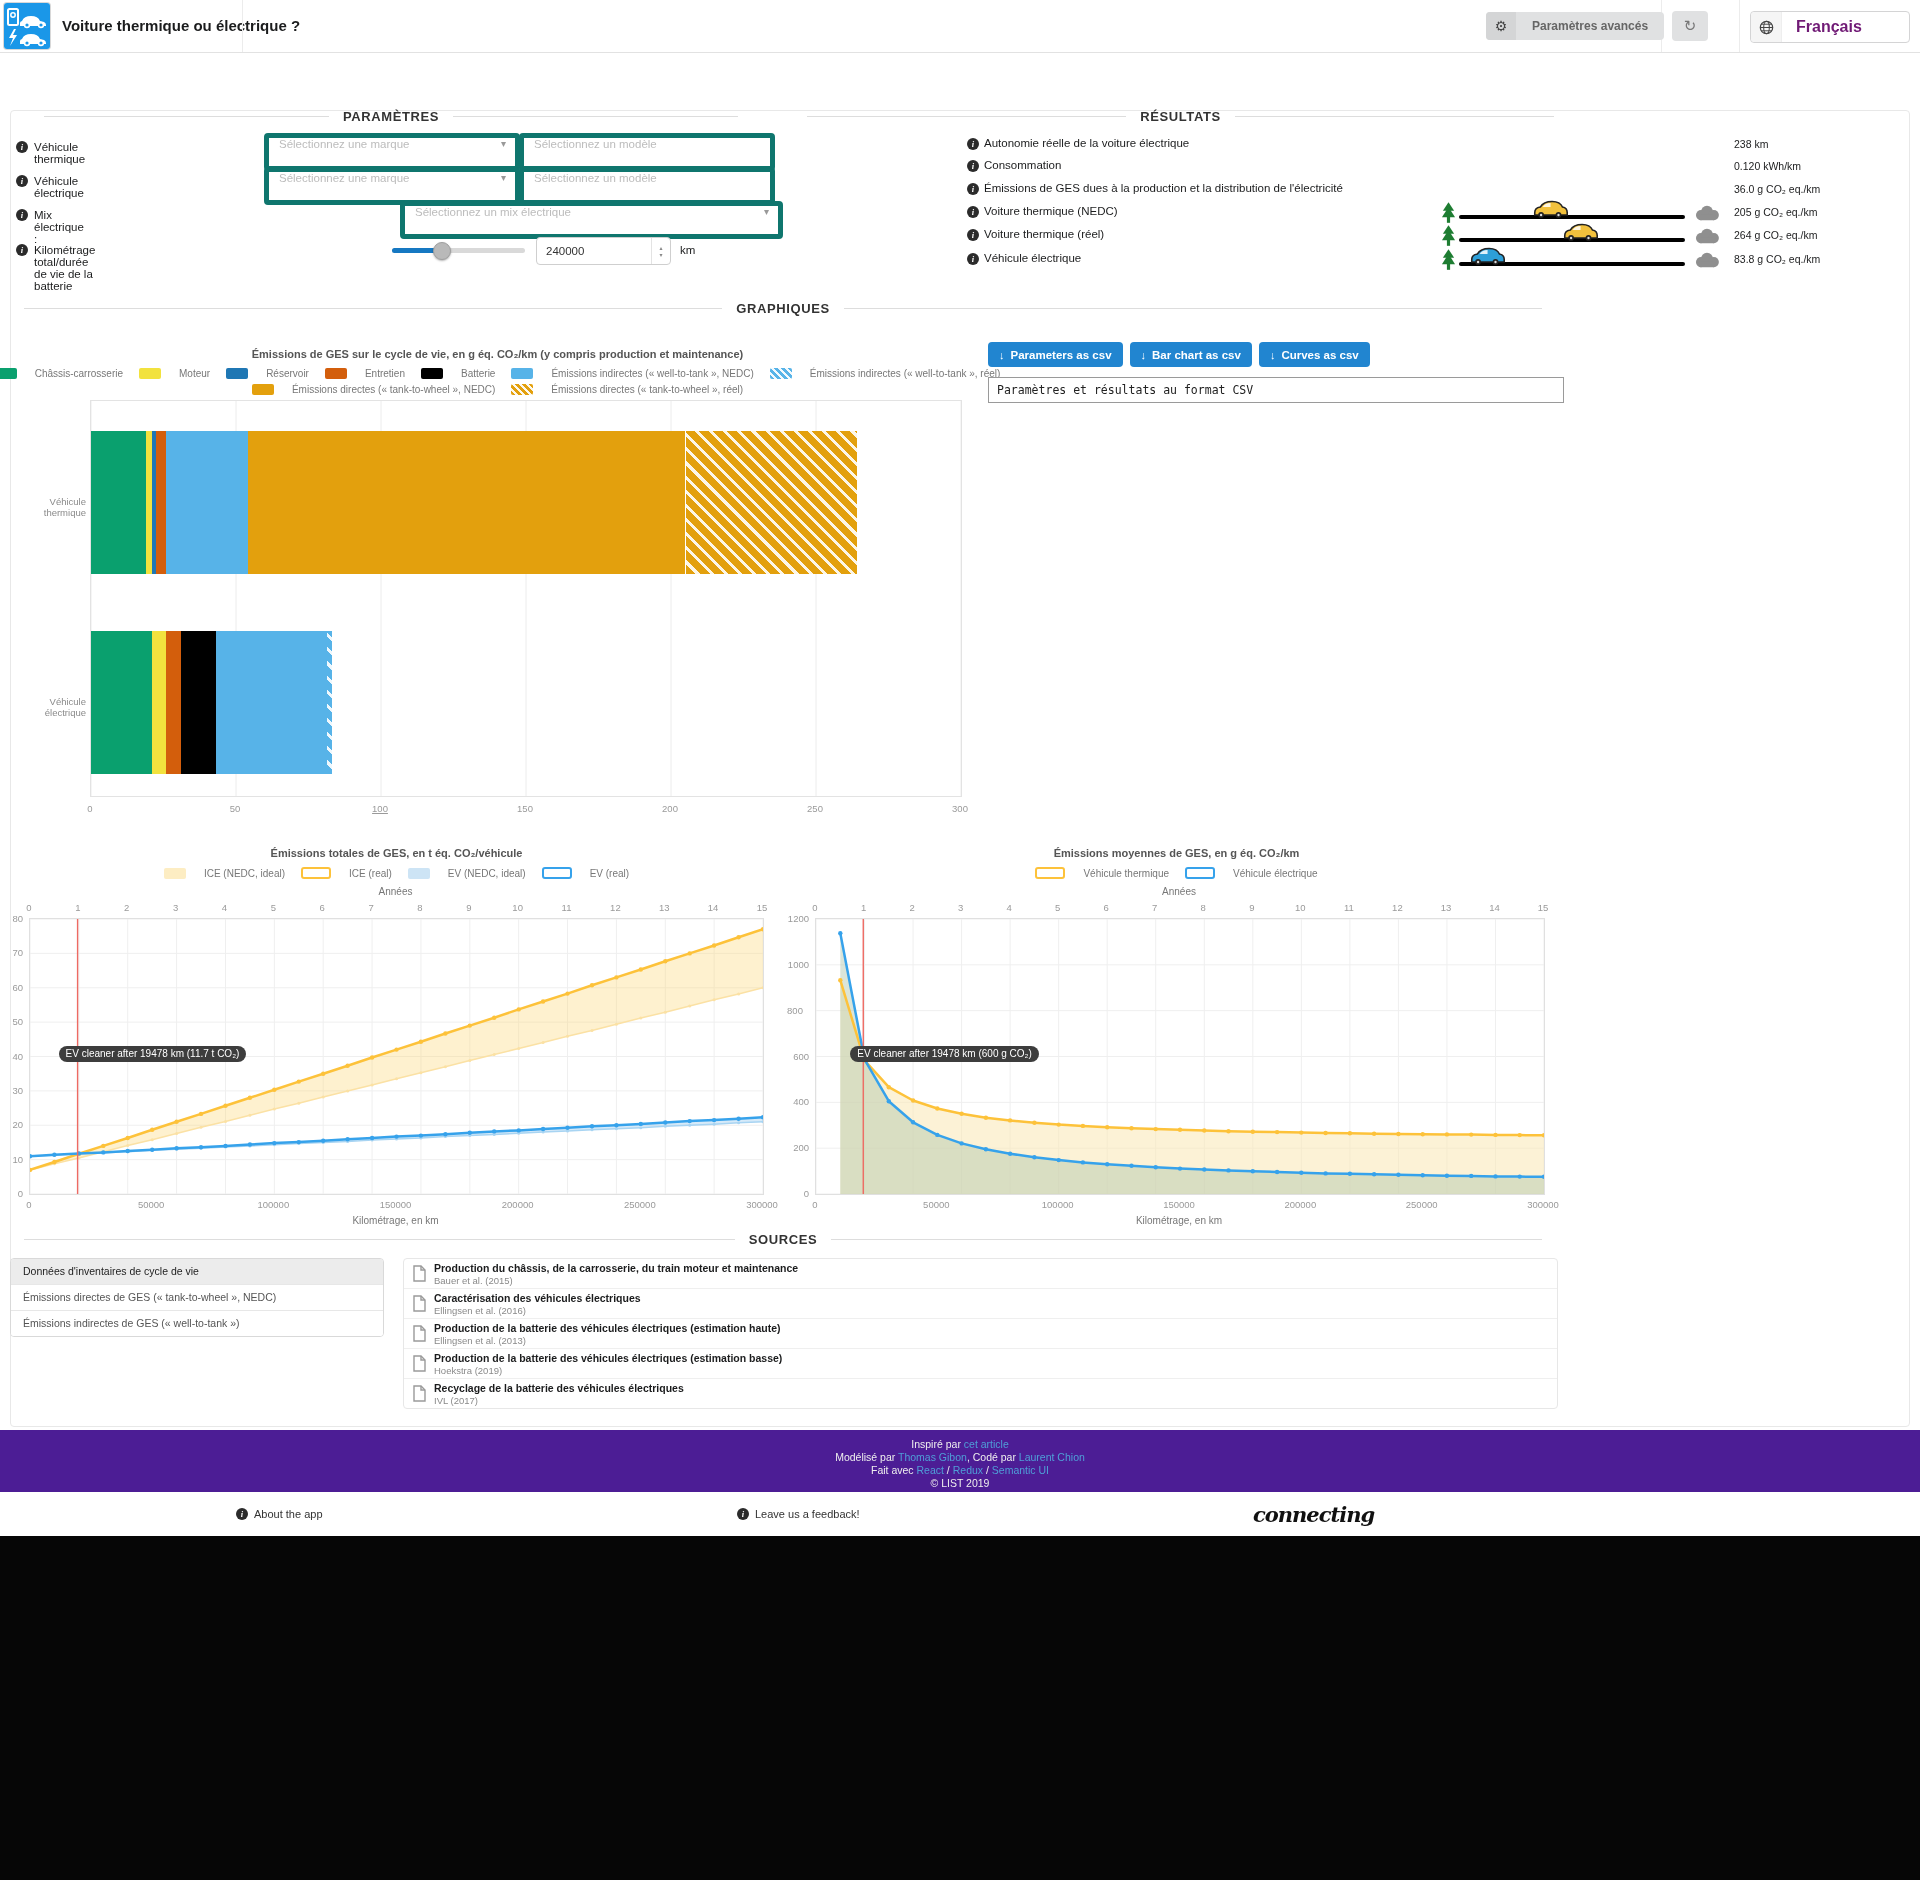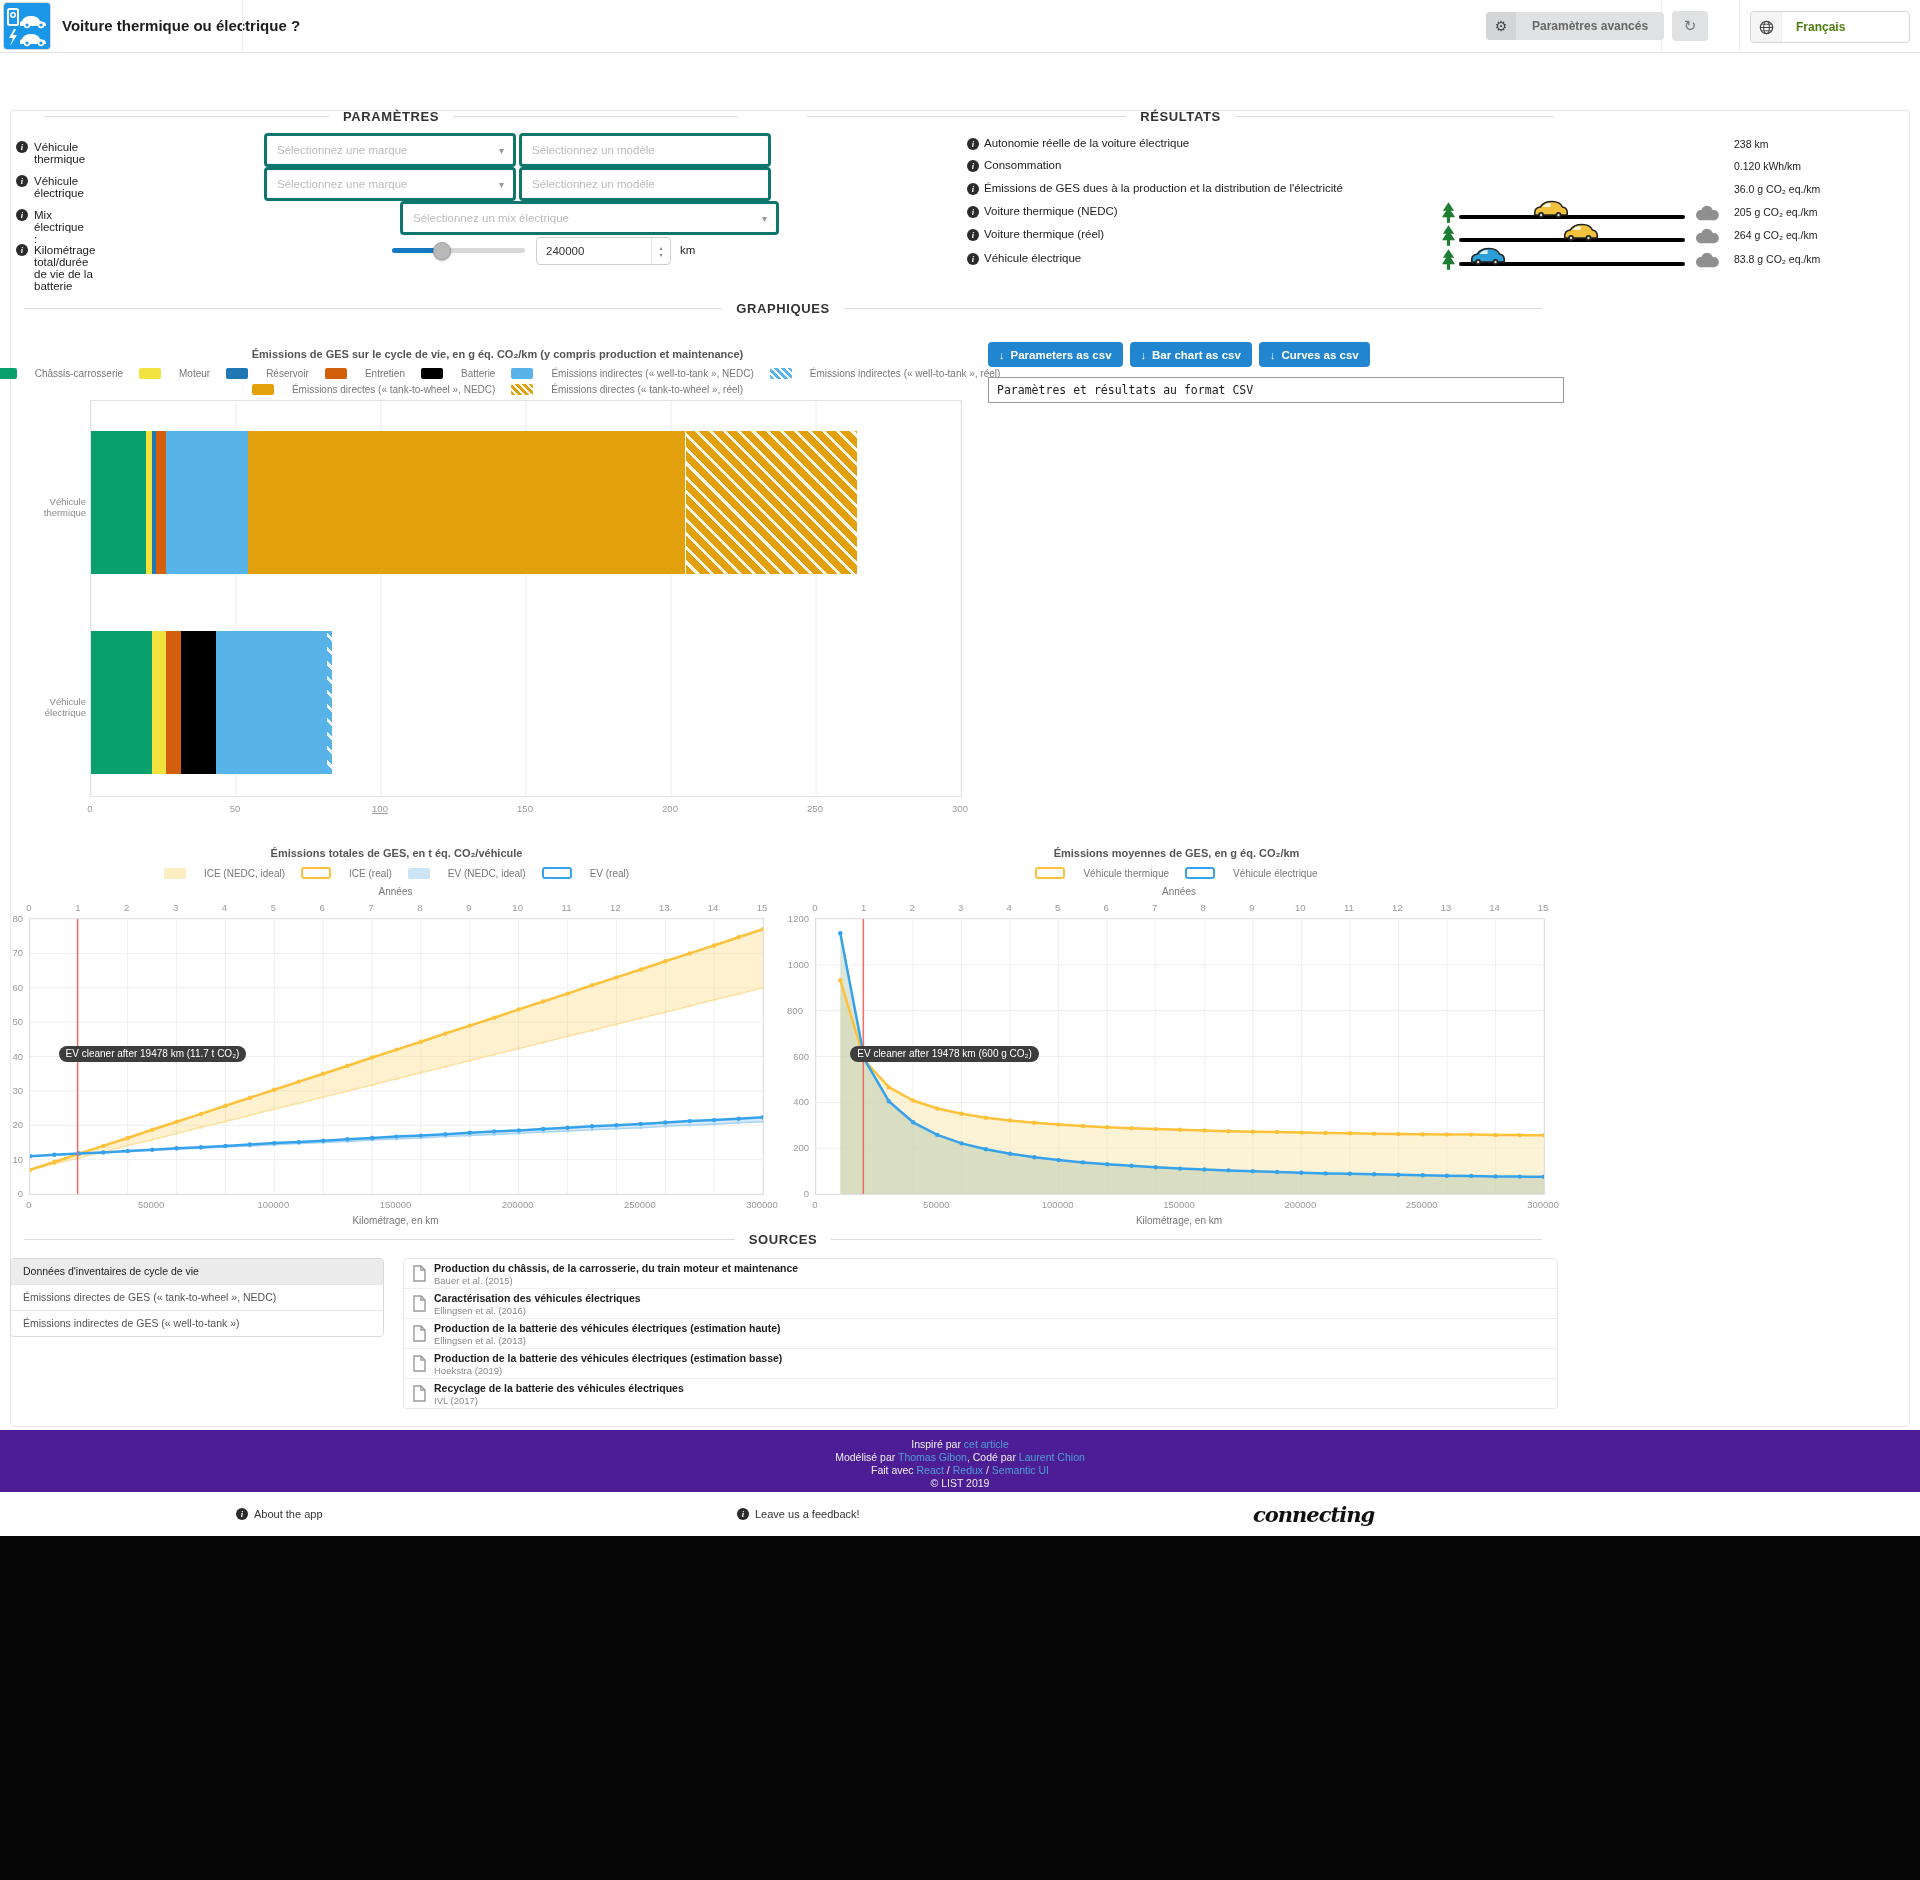--- a/index.html
+++ b/index.html
@@ -9,31 +9,31 @@
   
   #header{position:absolute;left:0;top:0;width:1920px;height:52px;background:#fff;border-bottom:1px solid #e2e2e2;z-index:5}
   #logo{position:absolute;left:4px;top:3px;width:46px;height:46px;border-radius:3px;overflow:hidden;box-shadow:0 0 0 1px #d8d8d8}
   #app-title{position:absolute;left:62px;top:0;height:52px;line-height:52px;font-size:15px;font-weight:bold;color:#1b1c1d}
   .hdr-divider{position:absolute;top:0;height:52px;border-left:1px solid #ececec}
   .btn-gray{background:#e0e1e2;border-radius:4px;display:flex;align-items:center;font-size:12px;color:#555;cursor:pointer}
   #adv-btn{left:1486px;top:12px;height:28px}
   #adv-btn .gearbox{width:30px;height:28px;background:#d4d5d6;border-radius:4px 0 0 4px;display:flex;align-items:center;justify-content:center;font-size:14px;color:#444}
   #adv-btn .lbl{padding:0 16px;font-weight:bold;color:#666}
   #refresh-btn{left:1672px;top:11px;width:36px;height:30px;justify-content:center;font-size:15px;color:#777}
-  #lang-btn{left:1750px;top:11px;width:158px;height:30px;background:#fff;border:1px solid #d4d4d5;border-radius:4px;display:flex;align-items:center;font-size:12px;color:#4d7c0f;cursor:pointer}
+  #lang-btn{left:1750px;top:11px;width:158px;height:30px;background:#fff;border:1px solid #d4d4d5;border-radius:4px;display:flex;align-items:center;font-size:16px;color:#701a75;cursor:pointer}
   #lang-btn .globe{width:30px;height:100%;background:#f5f5f5;border-right:1px solid #eee;border-radius:4px 0 0 4px;display:flex;align-items:center;justify-content:center}
   #lang-btn .lbl{padding-left:14px;font-weight:bold}
   
   #content-bg{position:absolute;left:0;top:52px;width:1920px;height:1378px;background:#fff}
   #main-border{position:absolute;left:10px;top:110px;width:1898px;height:1315px;border:1px solid #e8e8e8;border-radius:4px}
   .divider-heading{position:absolute;display:flex;align-items:center;font-size:13px;font-weight:bold;letter-spacing:.6px;color:#333}
   .divider-heading::before,.divider-heading::after{content:"";flex:1;border-top:1px solid #ddd;margin:0 14px}
   .plabel{font-size:11.5px;color:#1b1c1d}
   .idot{display:inline-block;width:12px;height:12px;border-radius:50%;background:#2b2b2b;color:#fff;font-size:8.5px;font-weight:bold;text-align:center;line-height:12px;font-style:italic;font-family:"Liberation Serif",serif}
-  .dd{height:28px;border:3px solid #0f766e;border-radius:4px;background:#fff;display:flex;align-items:center;cursor:pointer}
+  .dd{height:28px;border:5px solid #0f766e;border-radius:4px;background:#fff;display:flex;align-items:flex-start;cursor:pointer}
   .dd .ph{flex:1;padding-left:10px;font-size:11.5px;color:#bcbcbc;white-space:nowrap;overflow:hidden}
   .dd .caret{padding-right:9px;color:#999;font-size:10px}
   
   #slider-track{position:absolute;left:392px;top:248px;width:133px;height:5px;border-radius:3px;background:#d9d9d9;cursor:pointer}
   #slider-fill{position:absolute;left:0;top:0;height:5px;border-radius:3px;background:#1678c2}
   #slider-handle{position:absolute;top:-6px;width:16px;height:16px;border-radius:50%;background:#b9b9b9;border:1px solid #a0a0a0;box-shadow:0 1px 2px rgba(0,0,0,.3);cursor:grab}
   #km-input{position:absolute;left:536px;top:237px;width:133px;height:26px;border:1px solid #cfcfcf;border-radius:4px;background:#fff;display:flex;align-items:center}
   #km-input .val{flex:1;padding-left:9px;font-size:11.5px;color:#333}
   #km-input .stepper{width:18px;height:100%;border-left:1px solid #e3e3e3;display:flex;flex-direction:column;align-items:center;justify-content:center;font-size:6px;color:#888;cursor:pointer}
   

